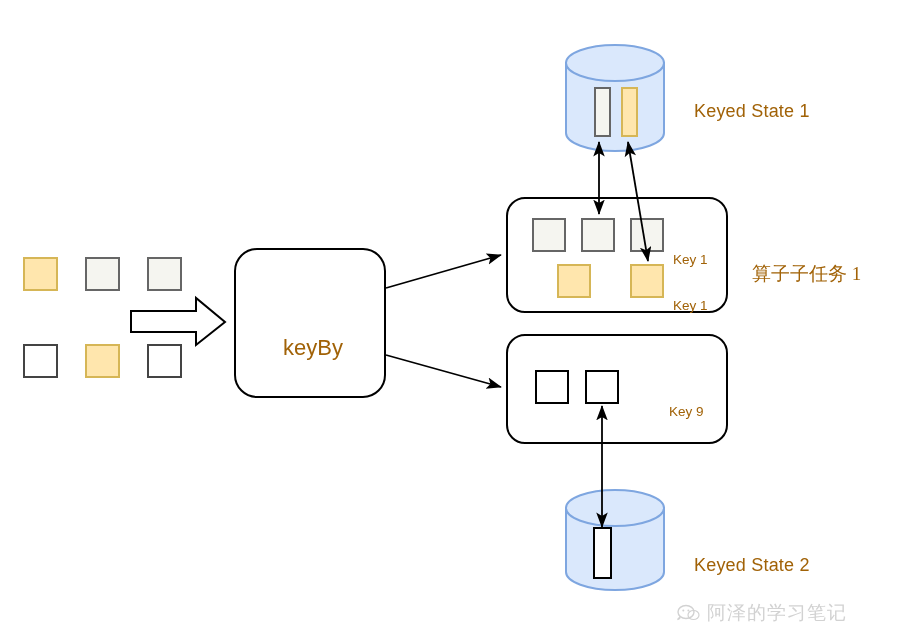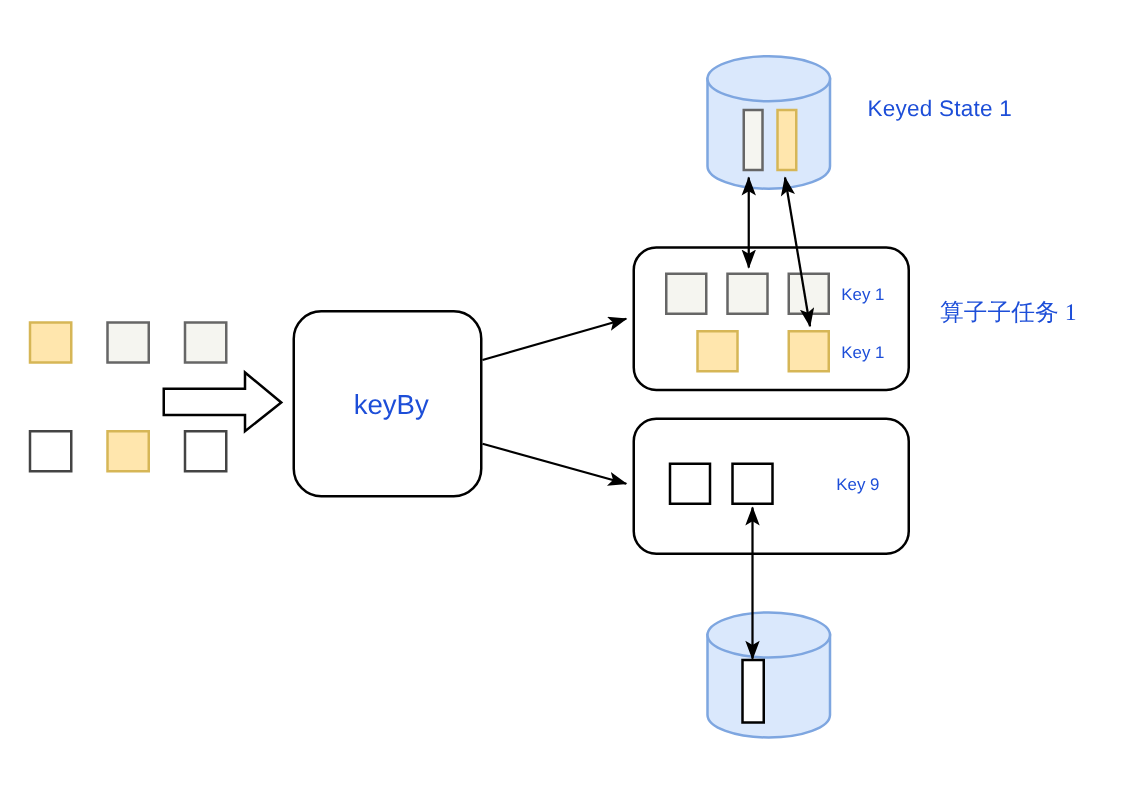--- a/index.html
+++ b/index.html
@@ -22,21 +22,22 @@
   #diagram-svg {
     position: absolute;
     left: 0;
     top: 0;
     width: 901px;
     height: 642px;
   }
   .lbl {
     position: absolute;
     white-space: nowrap;
-    color: #1d4ed8;
+    color: #a16207;
+    margin-top: 24px;
   }
   .lbl-en {
     font-size: 18px;
     letter-spacing: 0.2px;
   }
   .lbl-cn {
     font-size: 19px;
     font-family: "DejaVu Sans", "Liberation Sans", sans-serif;
   }
   .lbl-key {
@@ -116,24 +117,37 @@
 
     <line x1="628" y1="142" x2="648" y2="261" stroke="#000000" stroke-width="1.8" marker-start="url(#arrowtail)" marker-end="url(#arrowhead)"></line>
 
     <line x1="602" y1="527" x2="602" y2="406" stroke="#000000" stroke-width="1.8" marker-start="url(#arrowtail)" marker-end="url(#arrowhead)"></line>
   </svg>
 
   <div class="lbl lbl-keyby" style="left:283px; top:311px;">keyBy</div>
 
   <div class="lbl lbl-en" style="left:694px; top:77px;">Keyed State 1</div>
 
+  <div class="lbl lbl-en" style="left:694px; top:531px;">Keyed State 2</div>
 
   <div class="lbl lbl-key" style="left:673px; top:228px;text-align:right;">Key 1</div>
 
   <div class="lbl lbl-key" style="left:673px; top:274px;">Key 1</div>
 
   <div class="lbl lbl-key" style="left:669px; top:380px;">Key 9</div>
 
   <div class="lbl lbl-cn" style="left:752px; top:237px;font-family:Liberation Serif, serif;">算子子任务 1</div>
 
 
+  <div class="watermark">
+    <span>
+      <svg width="24" height="20" viewBox="0 0 24 20" xmlns="http://www.w3.org/2000/svg">
+        <ellipse cx="10" cy="9" rx="8" ry="6.5" fill="none" stroke="#d2d2d2" stroke-width="1.4"></ellipse>
+        <path d="M4.5,13.5 L1.5,16.5 L4.2,15.2" fill="none" stroke="#d2d2d2" stroke-width="1.4"></path>
+        <circle cx="7.3" cy="7.6" r="1" fill="#d2d2d2"></circle>
+        <circle cx="12.4" cy="7.6" r="1" fill="#d2d2d2"></circle>
+        <ellipse cx="17.5" cy="12" rx="5.5" ry="4.5" fill="none" stroke="#d2d2d2" stroke-width="1.2"></ellipse>
+      </svg>
+    </span>
+    <span>阿泽的学习笔记</span>
+  </div>
 
 </div>
 
 </body></html>

